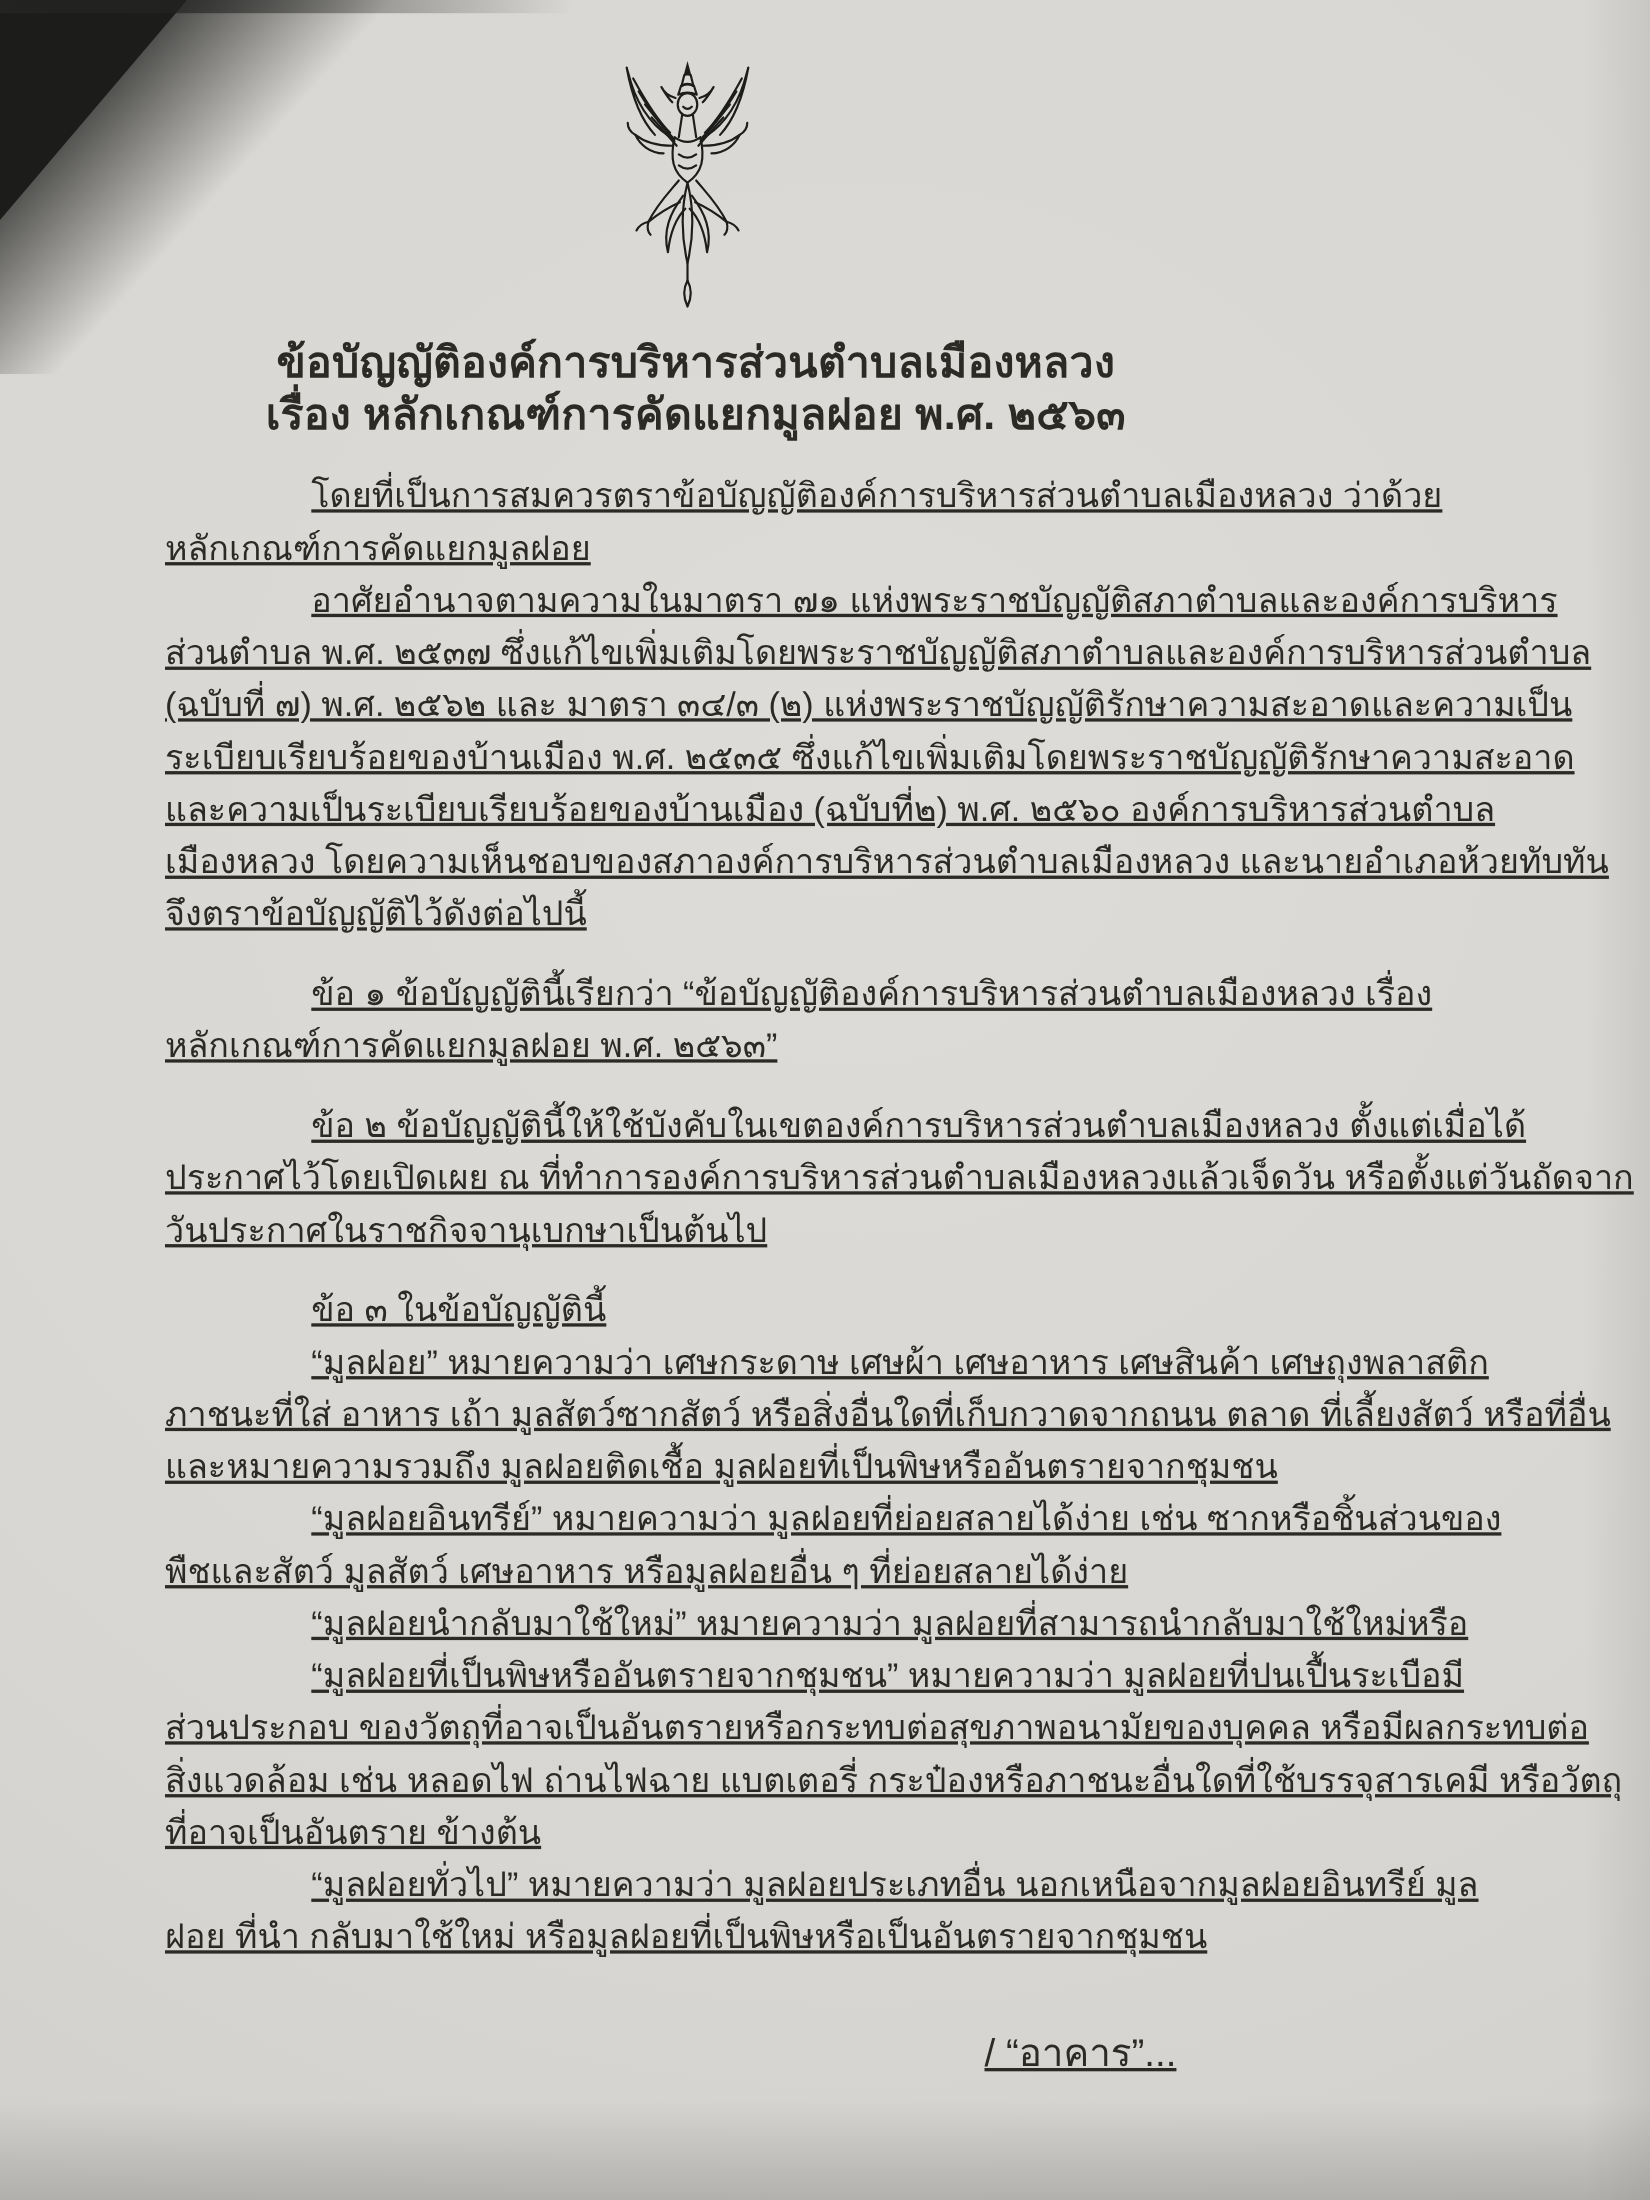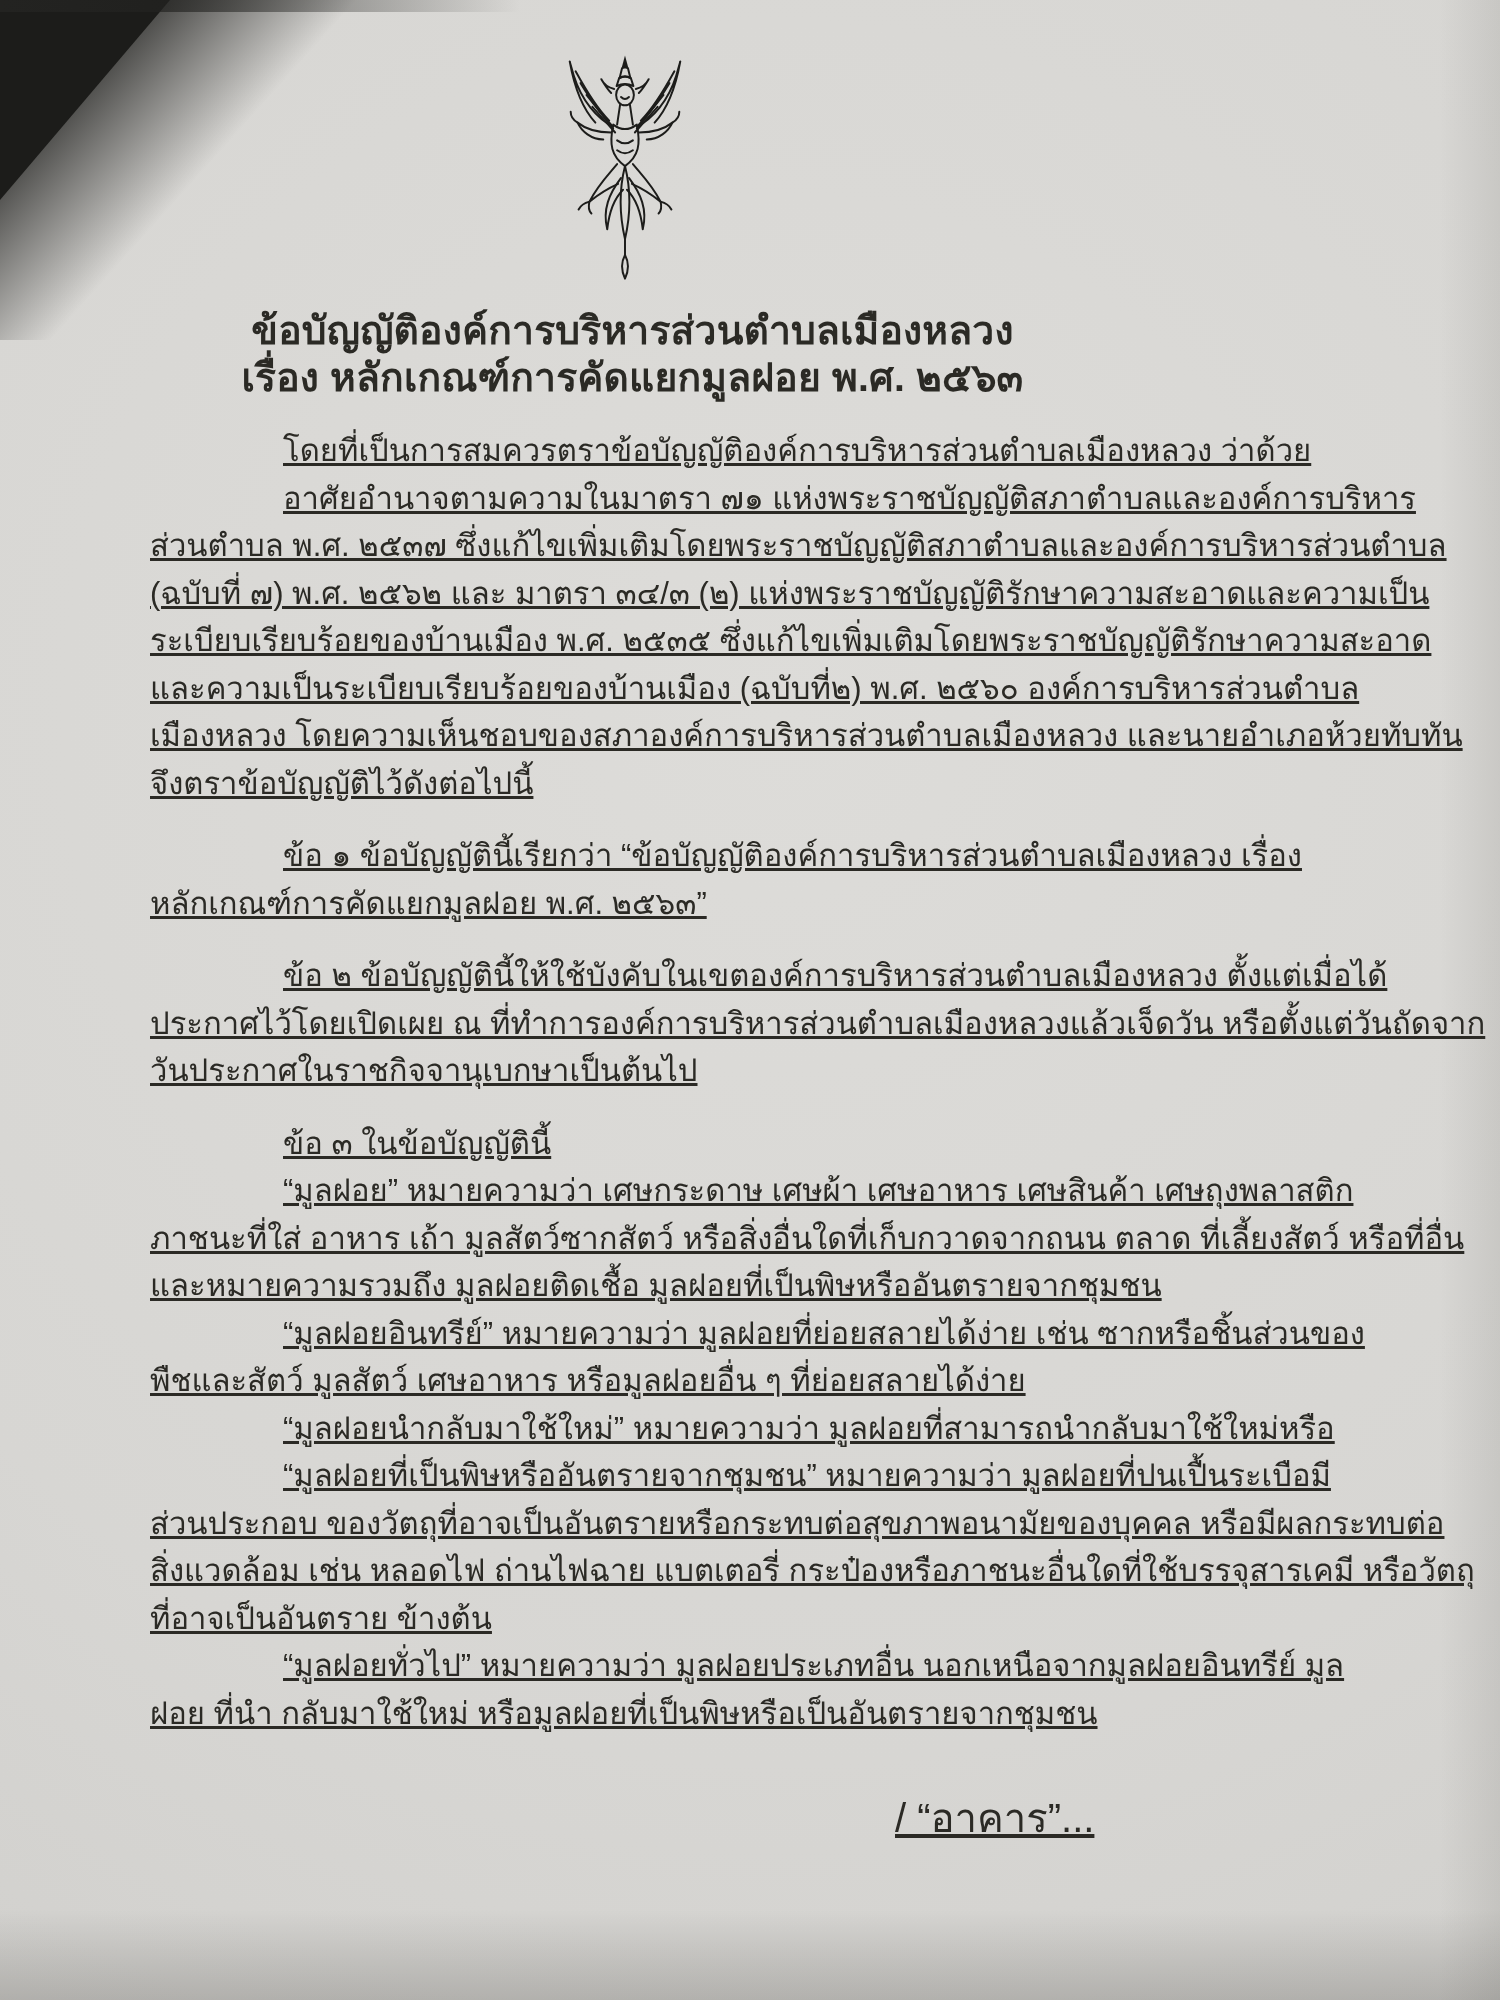--- a/index.html
+++ b/index.html
@@ -74,21 +74,21 @@
     font-size: 31px;
     height: 47.5px;
     line-height: 47.5px;
     white-space: nowrap;
   }
   .first { padding-left: 133px; }
   .spaced { margin-top: 25px; }
   .catchword {
     margin-top: 58px;
     padding-left: 745px;
-    font-size: 40px;
+    font-size: 35px;
     height: 47px;
     line-height: 47px;
     white-space: nowrap;
   }
   svg .ink { stroke: #1d1d1b; fill: none; stroke-width: 2; stroke-linecap: round; stroke-linejoin: round; }
   svg .fill { fill: #1d1d1b; stroke: none; }
 </style>
 </head>
 <body>
 
@@ -148,20 +148,21 @@
 
   <div class="title-block">
     <div class="title-line">ข้อบัญญัติองค์การบริหารส่วนตำบลเมืองหลวง</div>
     <div class="title-line">เรื่อง หลักเกณฑ์การคัดแยกมูลฝอย พ.ศ. ๒๕๖๓</div>
   </div>
 
   <div class="body-block">
 
     <div class="para">
       <div class="line first">โดยที่เป็นการสมควรตราข้อบัญญัติองค์การบริหารส่วนตำบลเมืองหลวง ว่าด้วย</div>
+      <div class="line">หลักเกณฑ์การคัดแยกมูลฝอย</div>
     </div>
 
     <div class="para">
       <div class="line first">อาศัยอำนาจตามความในมาตรา ๗๑ แห่งพระราชบัญญัติสภาตำบลและองค์การบริหาร</div>
       <div class="line">ส่วนตำบล พ.ศ. ๒๕๓๗ ซึ่งแก้ไขเพิ่มเติมโดยพระราชบัญญัติสภาตำบลและองค์การบริหารส่วนตำบล</div>
       <div class="line">(ฉบับที่ ๗) พ.ศ. ๒๕๖๒ และ มาตรา ๓๔/๓ (๒) แห่งพระราชบัญญัติรักษาความสะอาดและความเป็น</div>
       <div class="line">ระเบียบเรียบร้อยของบ้านเมือง พ.ศ. ๒๕๓๕ ซึ่งแก้ไขเพิ่มเติมโดยพระราชบัญญัติรักษาความสะอาด</div>
       <div class="line">และความเป็นระเบียบเรียบร้อยของบ้านเมือง (ฉบับที่๒) พ.ศ. ๒๕๖๐ องค์การบริหารส่วนตำบล</div>
       <div class="line">เมืองหลวง โดยความเห็นชอบของสภาองค์การบริหารส่วนตำบลเมืองหลวง และนายอำเภอห้วยทับทัน</div>
       <div class="line">จึงตราข้อบัญญัติไว้ดังต่อไปนี้</div>

